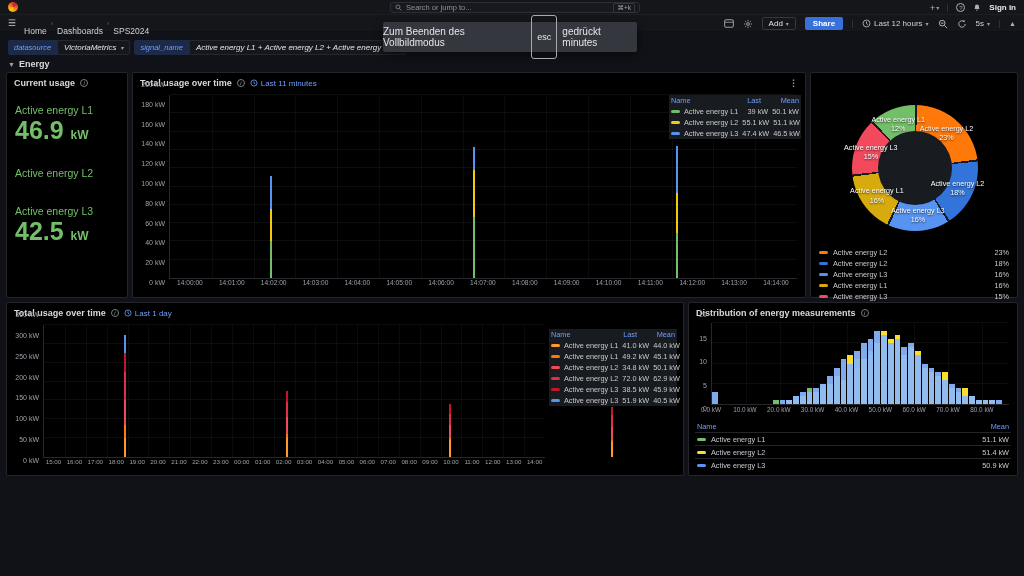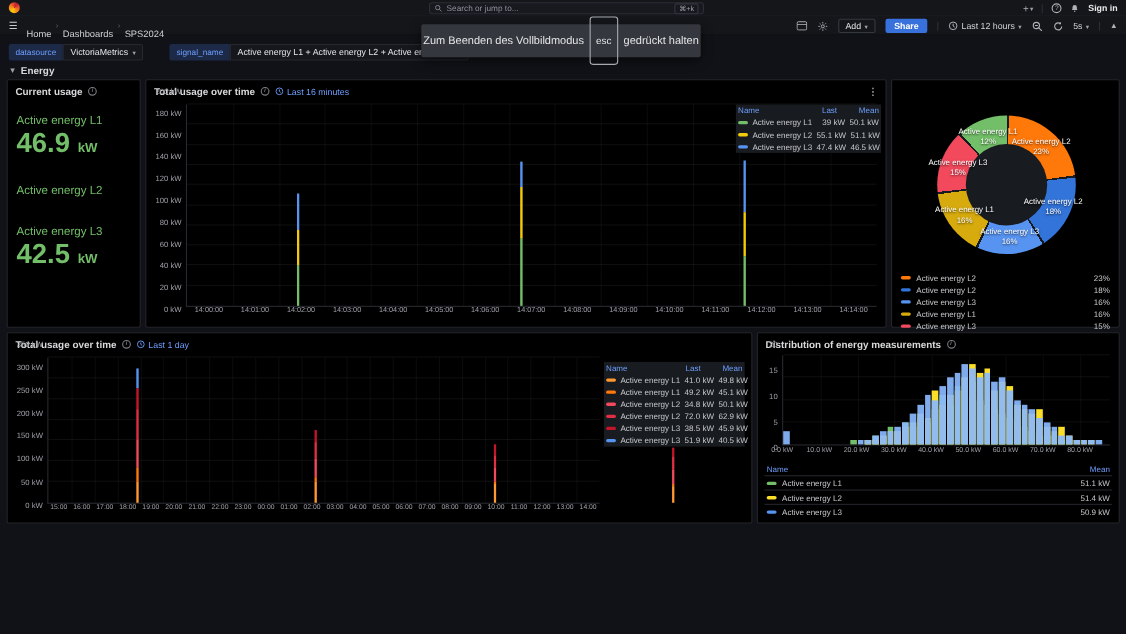--- a/index.html
+++ b/index.html
@@ -32,21 +32,21 @@
   .crumb { color:#d0d2d6;margin-top:16px; }
   .crumb-sep { color:#5a5e66; margin:0 4px; font-size:7px; }
   .nav2-right { position:absolute; right:8px; top:0; height:17px; display:flex; align-items:center; gap:9px; color:#aeb1b7; }
   .btn-add { border:1px solid #34383f; border-radius:2px; padding:1px 6px; font-size:8px; color:#e3e4e6;
     display:flex; align-items:center; gap:3px; }
   .btn-share { background:#3871dc; color:#fff; border-radius:2px; padding:2px 8px; font-size:8px; font-weight:bold; }
   .timepick { display:flex; align-items:center; gap:3px; font-size:8px; color:#d0d2d6; }
   .ico { display:flex; align-items:center; }
 
   
-  .vars-row { position:absolute; left:8px; top:40px; display:flex; gap:24px; font-size:8px; }
+  .vars-row { position:absolute; left:8px; top:40px; display:flex; gap:4px; font-size:8px;font-style:italic; }
   .var-group { display:flex; align-items:stretch; }
   .var-label { background:#1c2947; color:#6e9fff; padding:2px 6px; border-radius:2px 0 0 2px;
     display:flex; align-items:center; font-size:7.5px; }
   .var-value { background:#15171c; border:1px solid #26282e; color:#e3e4e6; padding:2px 6px;
     border-radius:0 2px 2px 0; display:flex; align-items:center; gap:4px; }
 
   
   .row-header { position:absolute; left:8px; top:59px; font-size:9px; font-weight:bold; color:#d8d9da;
     display:flex; align-items:center; gap:4px; }
   .row-chev { color:#9da0a8; font-size:7px; }
@@ -274,21 +274,21 @@
 
   <section class="panel" id="p-15m">
     <div class="p-head">
       <span>Total usage over time</span>
       <span class="info-i">i</span>
       <span class="timelink">
         <svg width="8" height="8" viewBox="0 0 12 12">
             <circle cx="6" cy="6" r="4.6" fill="none" stroke="#6e9fff" stroke-width="1.2"></circle>
             <path d="M6 3.4v2.8l1.9 1.3" fill="none" stroke="#6e9fff" stroke-width="1.2"></path>
           </svg>
-        <span>Last 16 minutes</span>
+        <span>Last 11 minutes</span>
       </span>
       <span class="kebab">⋮</span>
     </div>
     <div class="chart c15" id="chart-15m">
       <div class="yaxis">
           <div class="ylab" style="bottom: calc(0% + 11px);">0 kW</div>
           <div class="ylab" style="bottom: calc(10% + 11px);">20 kW</div>
           <div class="ylab" style="bottom: calc(20% + 11px);">40 kW</div>
           <div class="ylab" style="bottom: calc(30% + 11px);">60 kW</div>
           <div class="ylab" style="bottom: calc(40% + 11px);">80 kW</div>
@@ -596,21 +596,21 @@
           <div class="lt-name">Name</div>
           <div class="lt-col">Last</div>
           <div class="lt-col">Mean</div>
         </div>
         <div class="lt-row">
           <div class="lt-name">
             <div class="swatch" style="background: rgb(255, 152, 48);"></div>
             <span>Active energy L1</span>
           </div>
           <div class="lt-col">41.0 kW</div>
-          <div class="lt-col">49.8 kW</div>
+          <div class="lt-col">44.0 kW</div>
         </div>
         <div class="lt-row">
           <div class="lt-name">
             <div class="swatch" style="background: rgb(255, 120, 10);"></div>
             <span>Active energy L1</span>
           </div>
           <div class="lt-col">49.2 kW</div>
           <div class="lt-col">45.1 kW</div>
         </div>
         <div class="lt-row">
@@ -881,16 +881,16 @@
           <div class="swatch" style="background: rgb(87, 148, 242);"></div>
           <span>Active energy L3</span>
           <span class="mean">50.9 kW</span>
         </div>
       </div>
   </section>
 
   <div class="esc-overlay">
     <span>Zum Beenden des Vollbildmodus</span>
     <span class="esc-key">esc</span>
-    <span>gedrückt halten</span>
+    <span>gedrückt minutes</span>
   </div>
 
 </div>
 
 </body></html>

